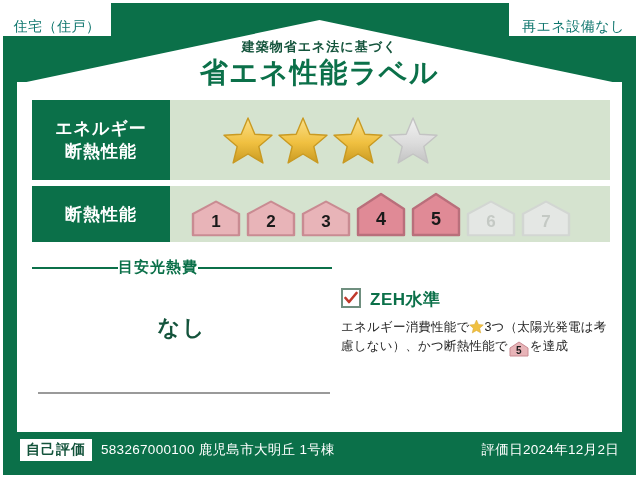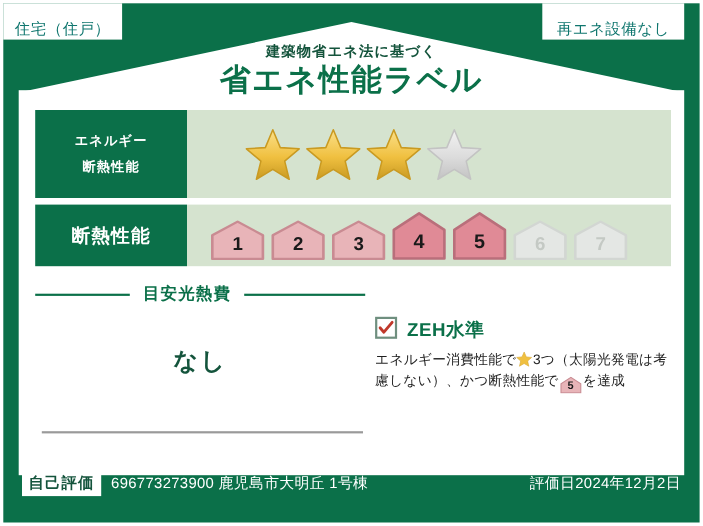--- a/index.html
+++ b/index.html
@@ -30,21 +30,21 @@
     display: flex;
     align-items: flex-end;
     justify-content: center;
     color: #0f766e;
     font-weight: normal;
     font-size: 14px;
     letter-spacing: 0.5px;
     z-index: 6;
   }
   .tag-left  { left: 3px; width: 108px; }
-  .tag-right { right: 17px; width: 129px; }
+  .tag-right { right: 1px; width: 129px; }
 
   
   .white-panel {
     position: absolute;
     left: 17px; top: 82px;
     width: 605px; height: 350px;
     background: #ffffff;
     z-index: 3;
   }
   .roof {
@@ -85,21 +85,21 @@
     display: flex;
     align-items: stretch;
     height: 80px;
     margin-bottom: 6px;
   }
   .row-label {
     width: 138px;
     background: #0b7049;
     color: #ffffff;
     font-weight: bold;
-    font-size: 12px;
+    font-size: 17px;
     letter-spacing: 1px;
     display: flex;
     flex-direction: column;
     align-items: center;
     justify-content: center;
     line-height: 23px;
     text-align: center;
   }
   .row-body {
     flex: 1;
@@ -137,21 +137,21 @@
     padding-bottom: 7px;
   }
   .house.big span { font-size: 18px; padding-bottom: 9px; }
   .house.off span { color: #c4c9c4; }
 
   
   .cost-block { position: absolute; left: 32px; top: 258px; width: 300px; z-index: 6; }
   .cost-head {
     display: flex;
     align-items: center;
-    gap: 12px;
+    gap: 0;
     color: #0b7049;
     font-size: 15px;
     font-weight: bold;
     letter-spacing: 1px;
   }
   .cost-head .rule { flex: 1; height: 2px; background: #0b7049; }
   .cost-head .rule.short { flex: 0 0 86px; }
   .cost-value {
     margin-top: 36px;
     text-align: center;
@@ -206,21 +206,21 @@
     display: block;
     text-align: center;
     font-size: 10px;
     line-height: 20px;
     color: #1a1a1a;
   }
 
   
   .footer {
     position: absolute;
-    left: 3px; bottom: 17px;
+    left: 3px; bottom: 7px;
     width: 633px; height: 43px;
     display: flex;
     align-items: center;
     padding: 0 17px;
     z-index: 6;
     color: #ffffff;
   }
   .self-badge {
     background: #ffffff;
     color: #14543c;
@@ -397,17 +397,17 @@
       </span><span>3つ（太陽光発電は考慮しない）、かつ断熱性能で</span><span class="inline-house">
         <svg viewBox="0 0 40 32" preserveAspectRatio="none">
           <path d="M2,30 L2,14 L20,2 L38,14 L38,30 Z" fill="#e8b4b8" stroke="#c98b92" stroke-width="2"></path>
         </svg>
         <b>5</b>
       </span><span>を達成</span></div>
   </div>
 
   <div class="footer">
     <span class="self-badge">自己評価</span>
-    <span class="footer-id">696773273900  鹿児島市大明丘 1号棟</span>
+    <span class="footer-id">583267000100  鹿児島市大明丘 1号棟</span>
     <span class="footer-date">評価日2024年12月2日</span>
   </div>
 
 </div>
 
 </body></html>

